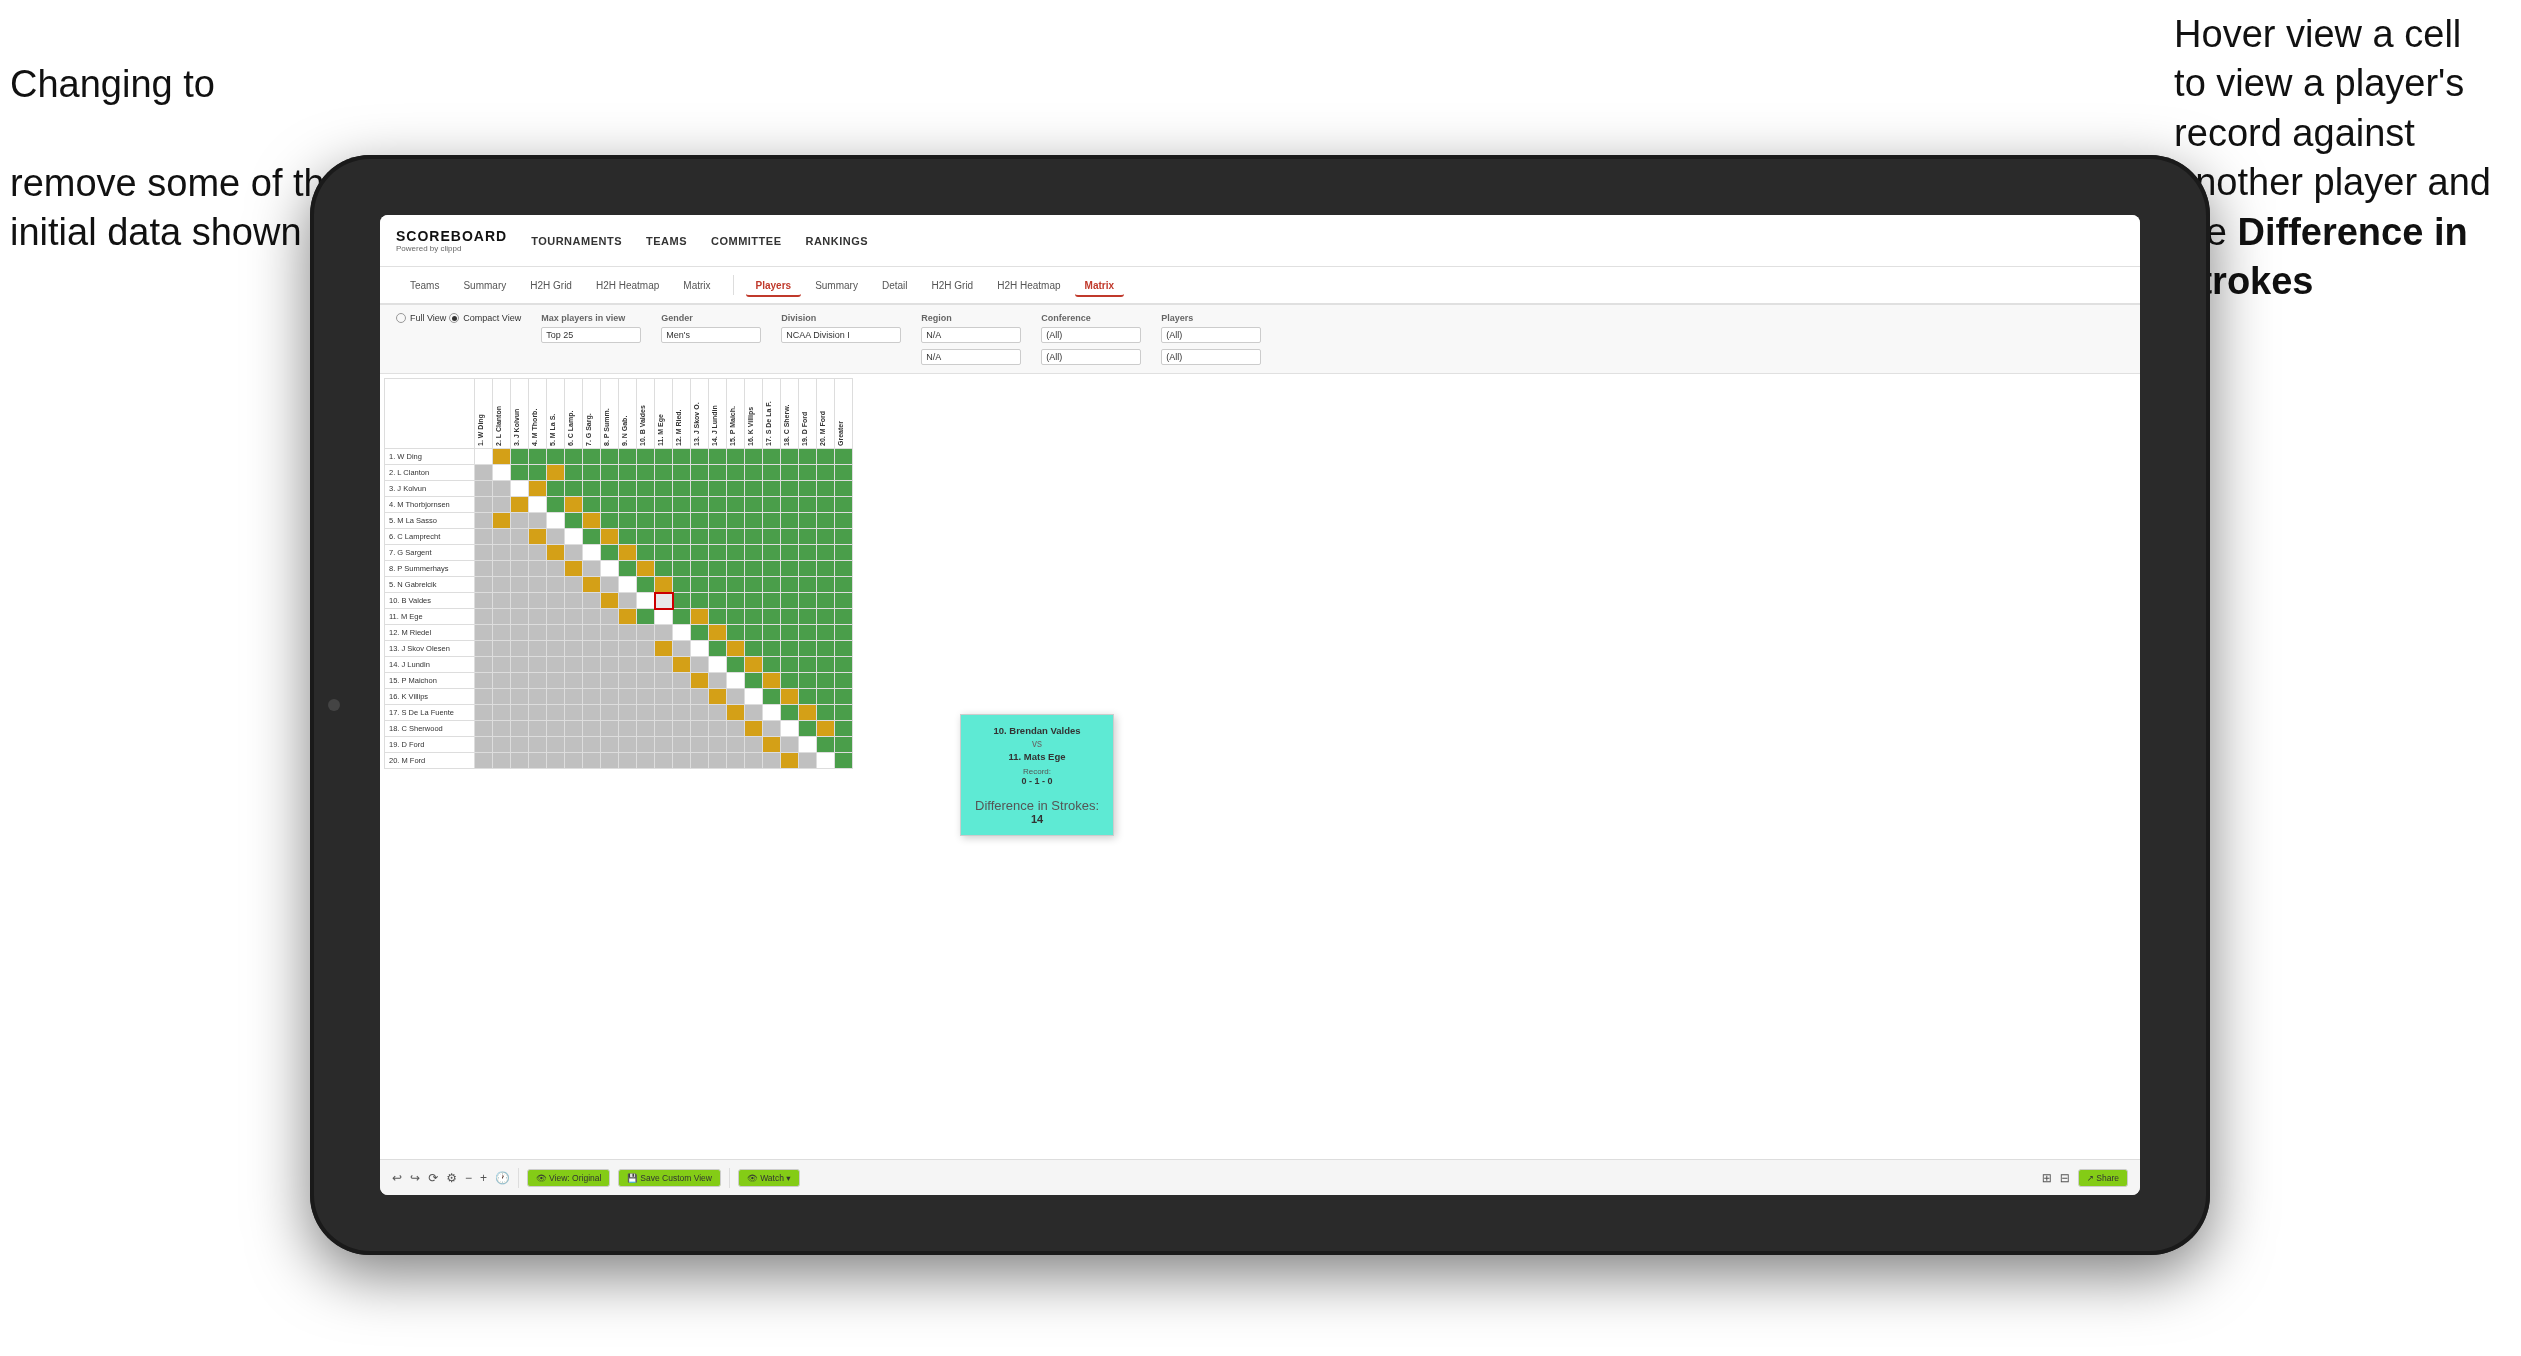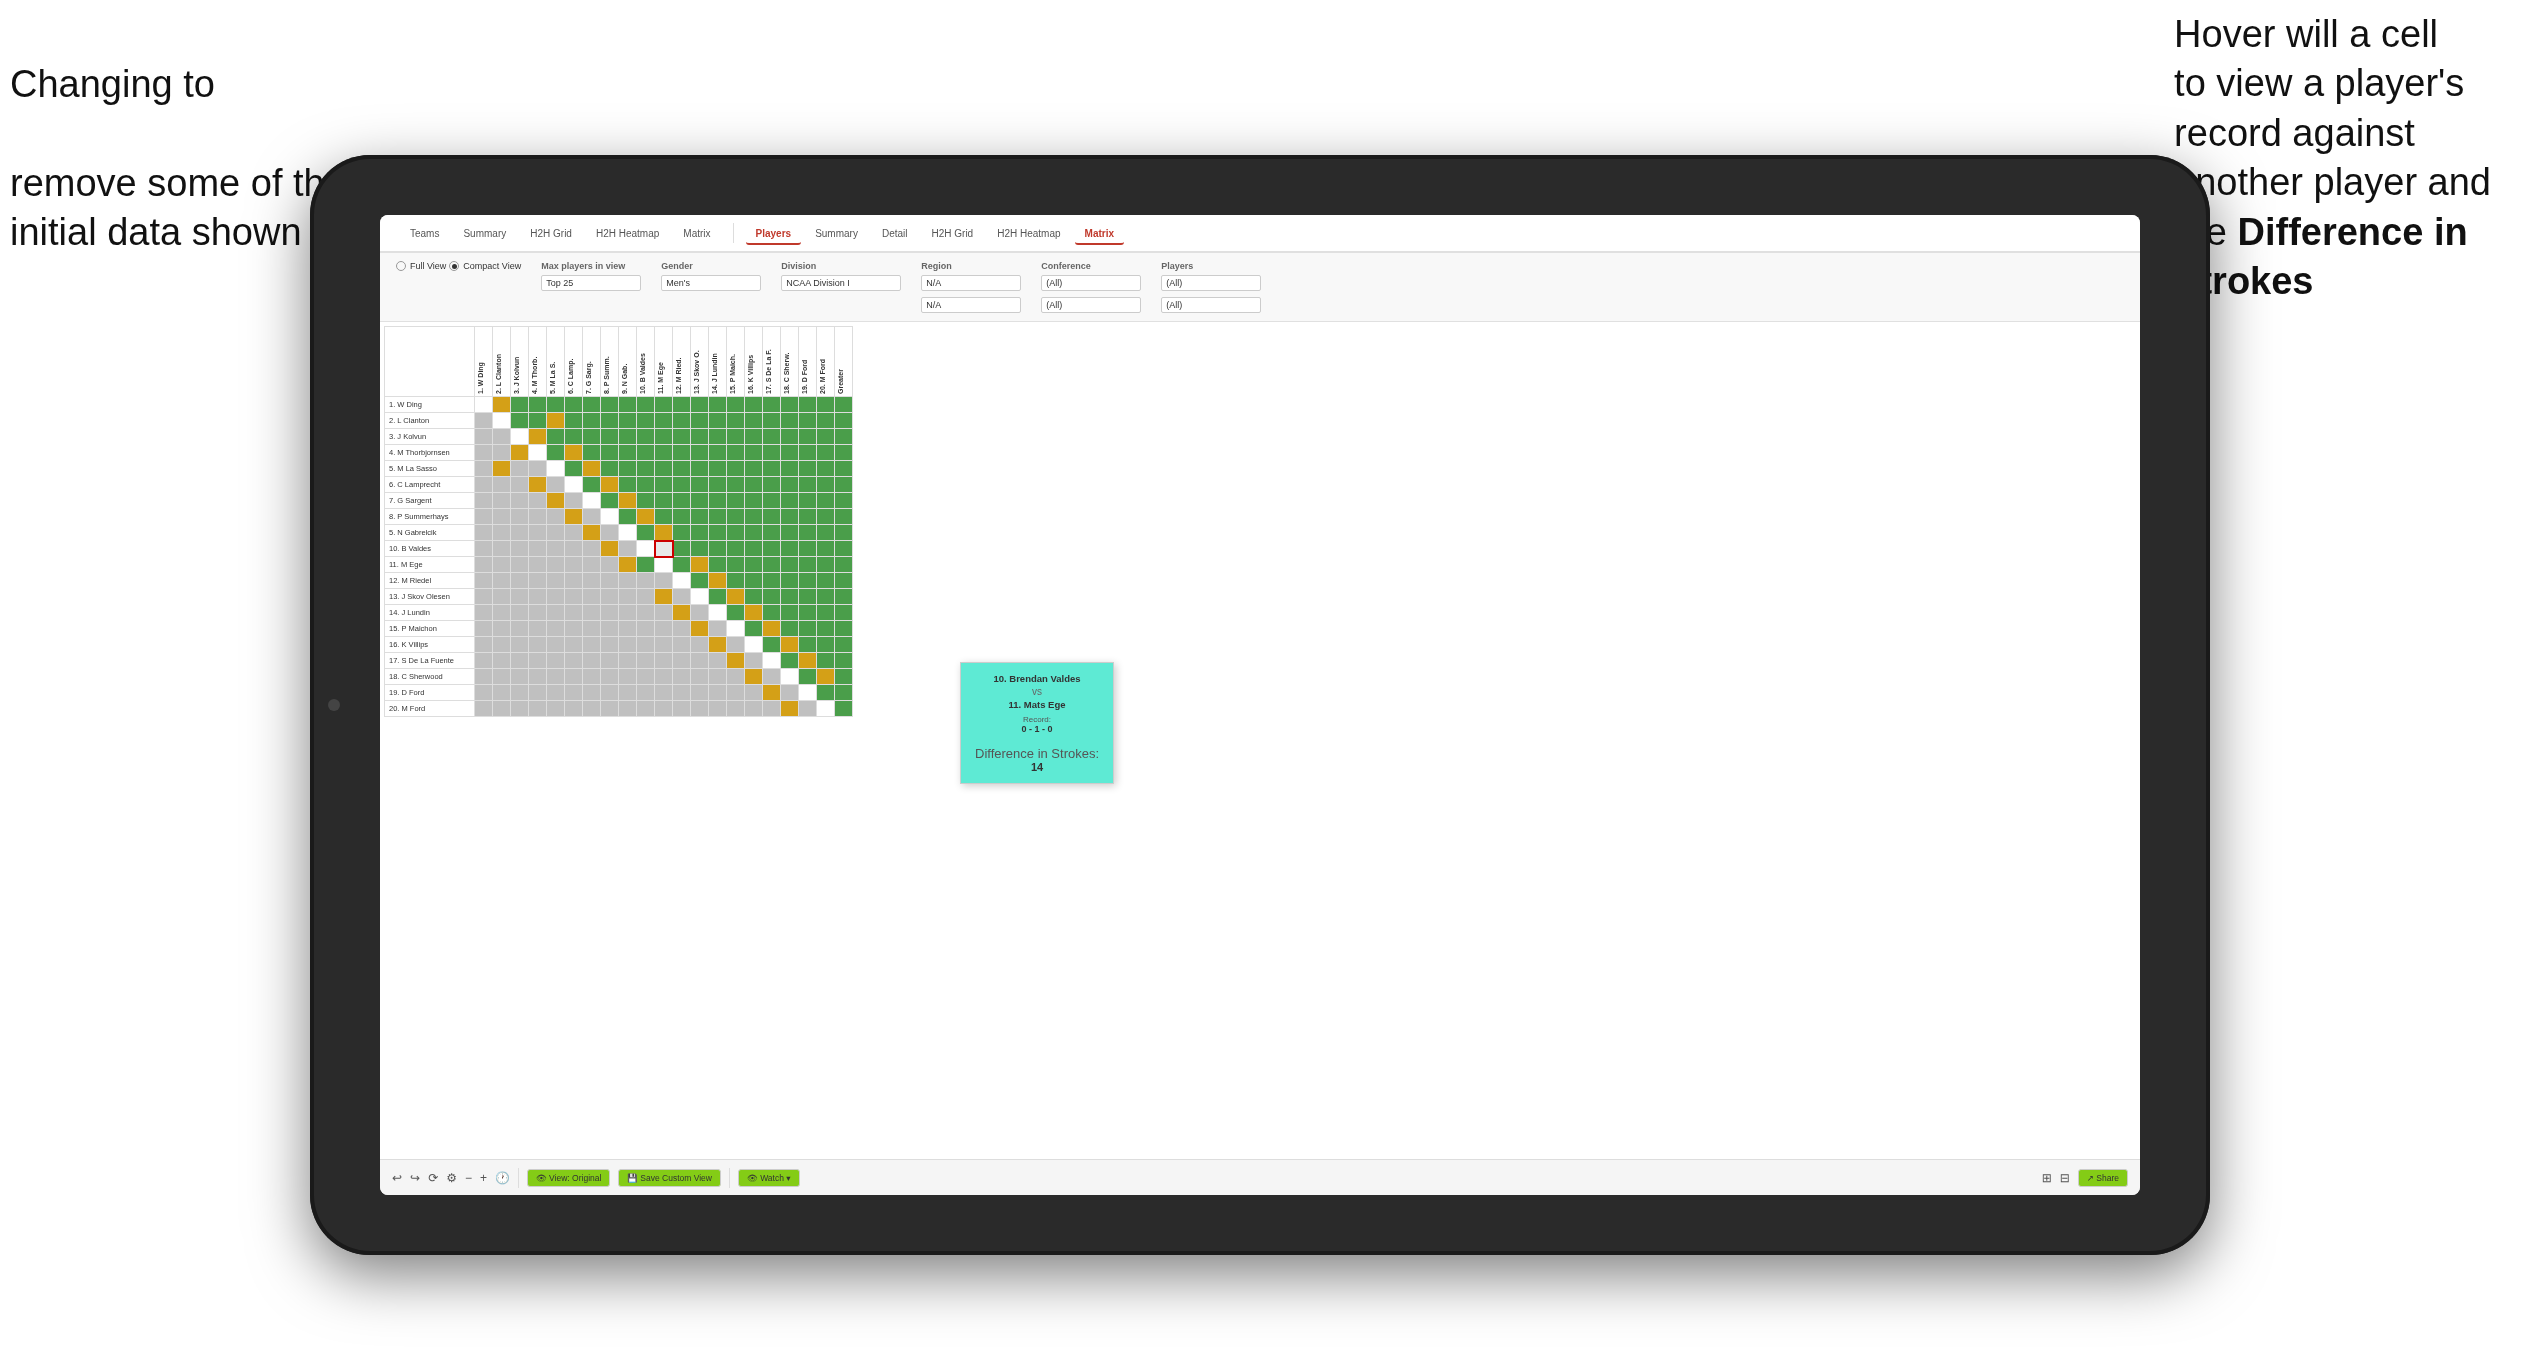--- a/index.html
+++ b/index.html
@@ -303,21 +303,21 @@
 <body>
 
 <div class="annotation-left">
   Changing to<br>
   <br>
   <span>remove some of the</span><br>
   <span>initial data shown</span>
 </div>
 
 <div class="annotation-right">
-  <span>Hover will a cell</span><br>
+  <span>Hover view a cell</span><br>
   <span>to view a player's</span><br>
   <span>record against</span><br>
   <span>another player and</span><br>
   <span>the <strong>Difference in<br>Strokes</strong></span>
 </div>
 
 <svg class="arrow-svg-left" viewBox="0 0 150 100">
   <defs>
     <marker id="arrowhead-l" markerWidth="8" markerHeight="6" refX="8" refY="3" orient="auto">
       <polygon points="0 0, 8 3, 0 6" fill="#cc1144"></polygon>
@@ -331,20 +331,32 @@
     <marker id="arrowhead-r" markerWidth="8" markerHeight="6" refX="8" refY="3" orient="auto">
       <polygon points="0 0, 8 3, 0 6" fill="#cc1144"></polygon>
     </marker>
   </defs>
   <path d="M 185 10 Q 100 100 50 300" stroke="#cc1144" stroke-width="2.5" fill="none" marker-end="url(#arrowhead-r)"></path>
 </svg>
 
 <div class="tablet">
   <div class="tablet-screen">
 
+    <div class="nav-bar">
+      <div class="logo-area">
+        <span class="logo-text">SCOREBOARD</span>
+        <span class="logo-sub">Powered by clippd</span>
+      </div>
+      <div class="nav-items">
+        <span class="nav-item">TOURNAMENTS</span>
+        <span class="nav-item">TEAMS</span>
+        <span class="nav-item">COMMITTEE</span>
+        <span class="nav-item">RANKINGS</span>
+      </div>
+    </div>
 
     <div class="sub-tab-bar">
       <span class="sub-tab">Teams</span>
       <span class="sub-tab">Summary</span>
       <span class="sub-tab">H2H Grid</span>
       <span class="sub-tab">H2H Heatmap</span>
       <span class="sub-tab">Matrix</span>
       <div class="sub-tab-separator"></div>
       <span class="sub-tab active">Players</span>
       <span class="sub-tab">Summary</span>

